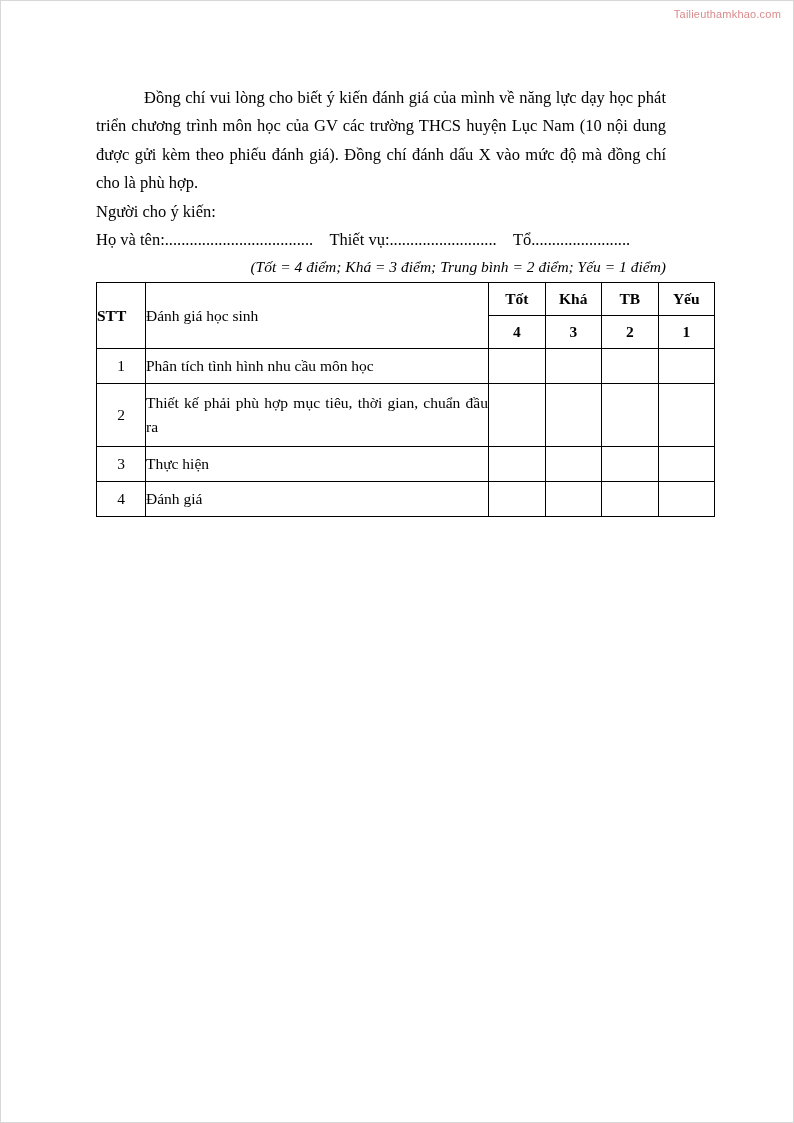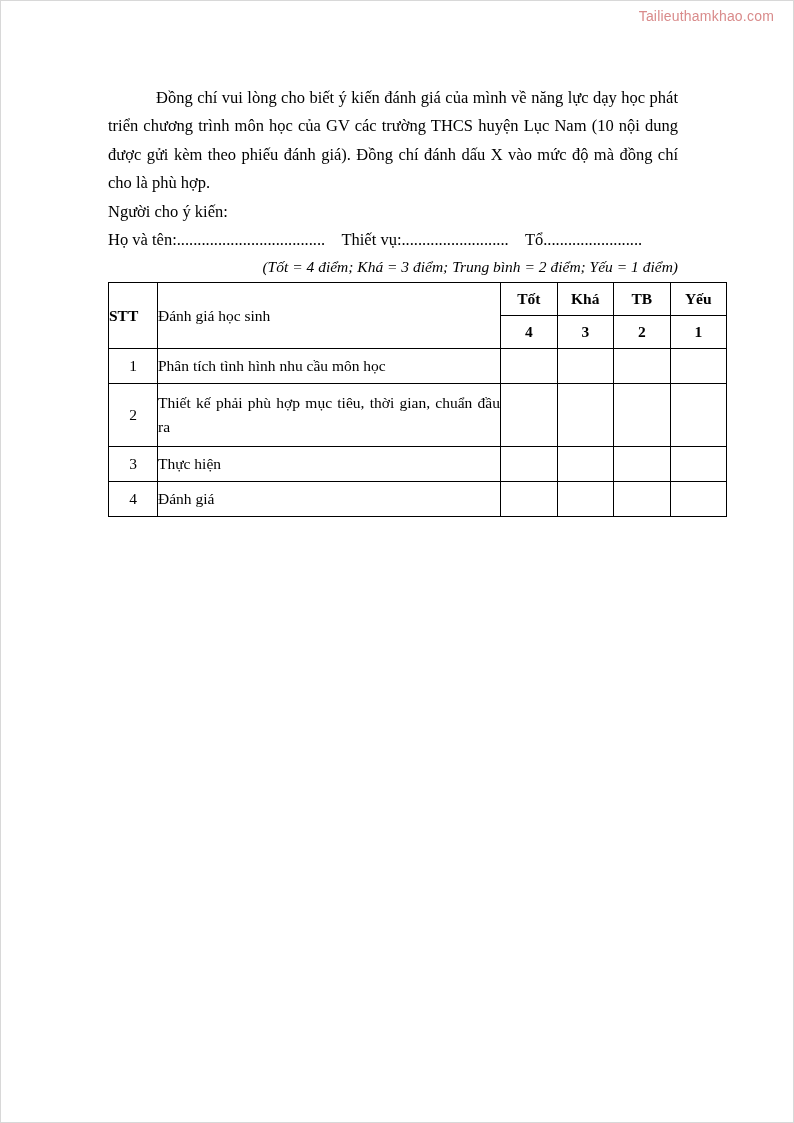--- a/index.html
+++ b/index.html
@@ -23,29 +23,29 @@
     top: 0;
     width: 794px;
     height: 1123px;
     border: 1px solid #d8d8d8;
     box-sizing: border-box;
     pointer-events: none;
   }
   .watermark {
     position: absolute;
     top: 8px;
-    right: 20px;
+    right: 13px;
     font-family: "Liberation Sans", sans-serif;
-    font-size: 14px;
+    font-size: 11px;
     color: #d98b8b;
     letter-spacing: 0.2px;
   }
   .content {
     position: absolute;
-    left: 108px;
+    left: 96px;
     top: 84px;
     width: 570px;
   }
   p.para {
     margin: 0;
     font-size: 16.5px;
     line-height: 1.72;
     text-align: justify;
     text-justify: inter-word;
   }

